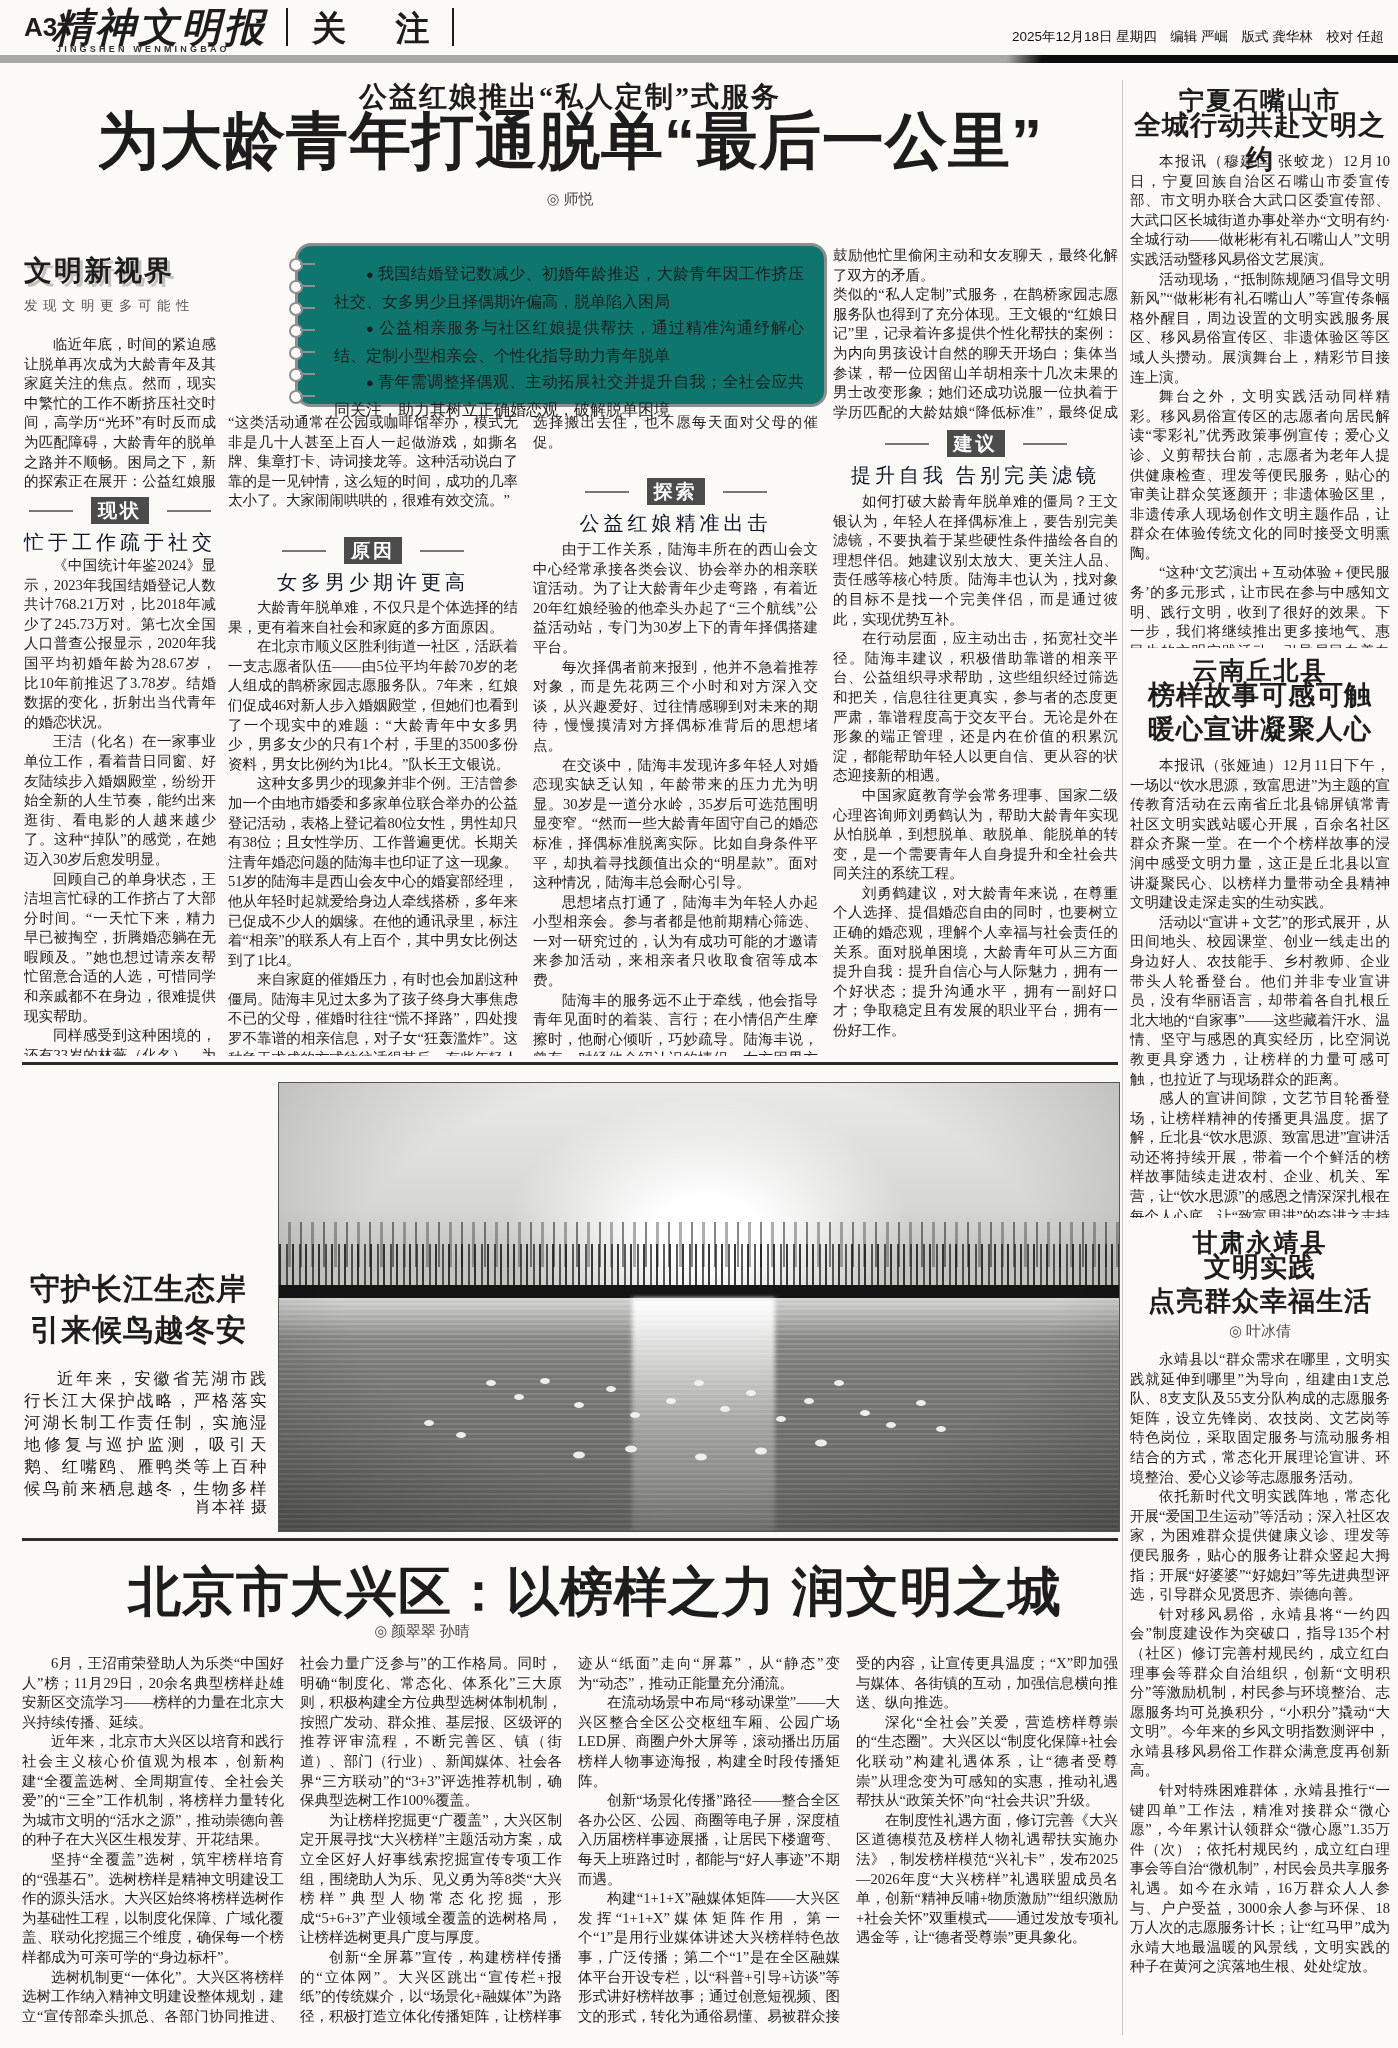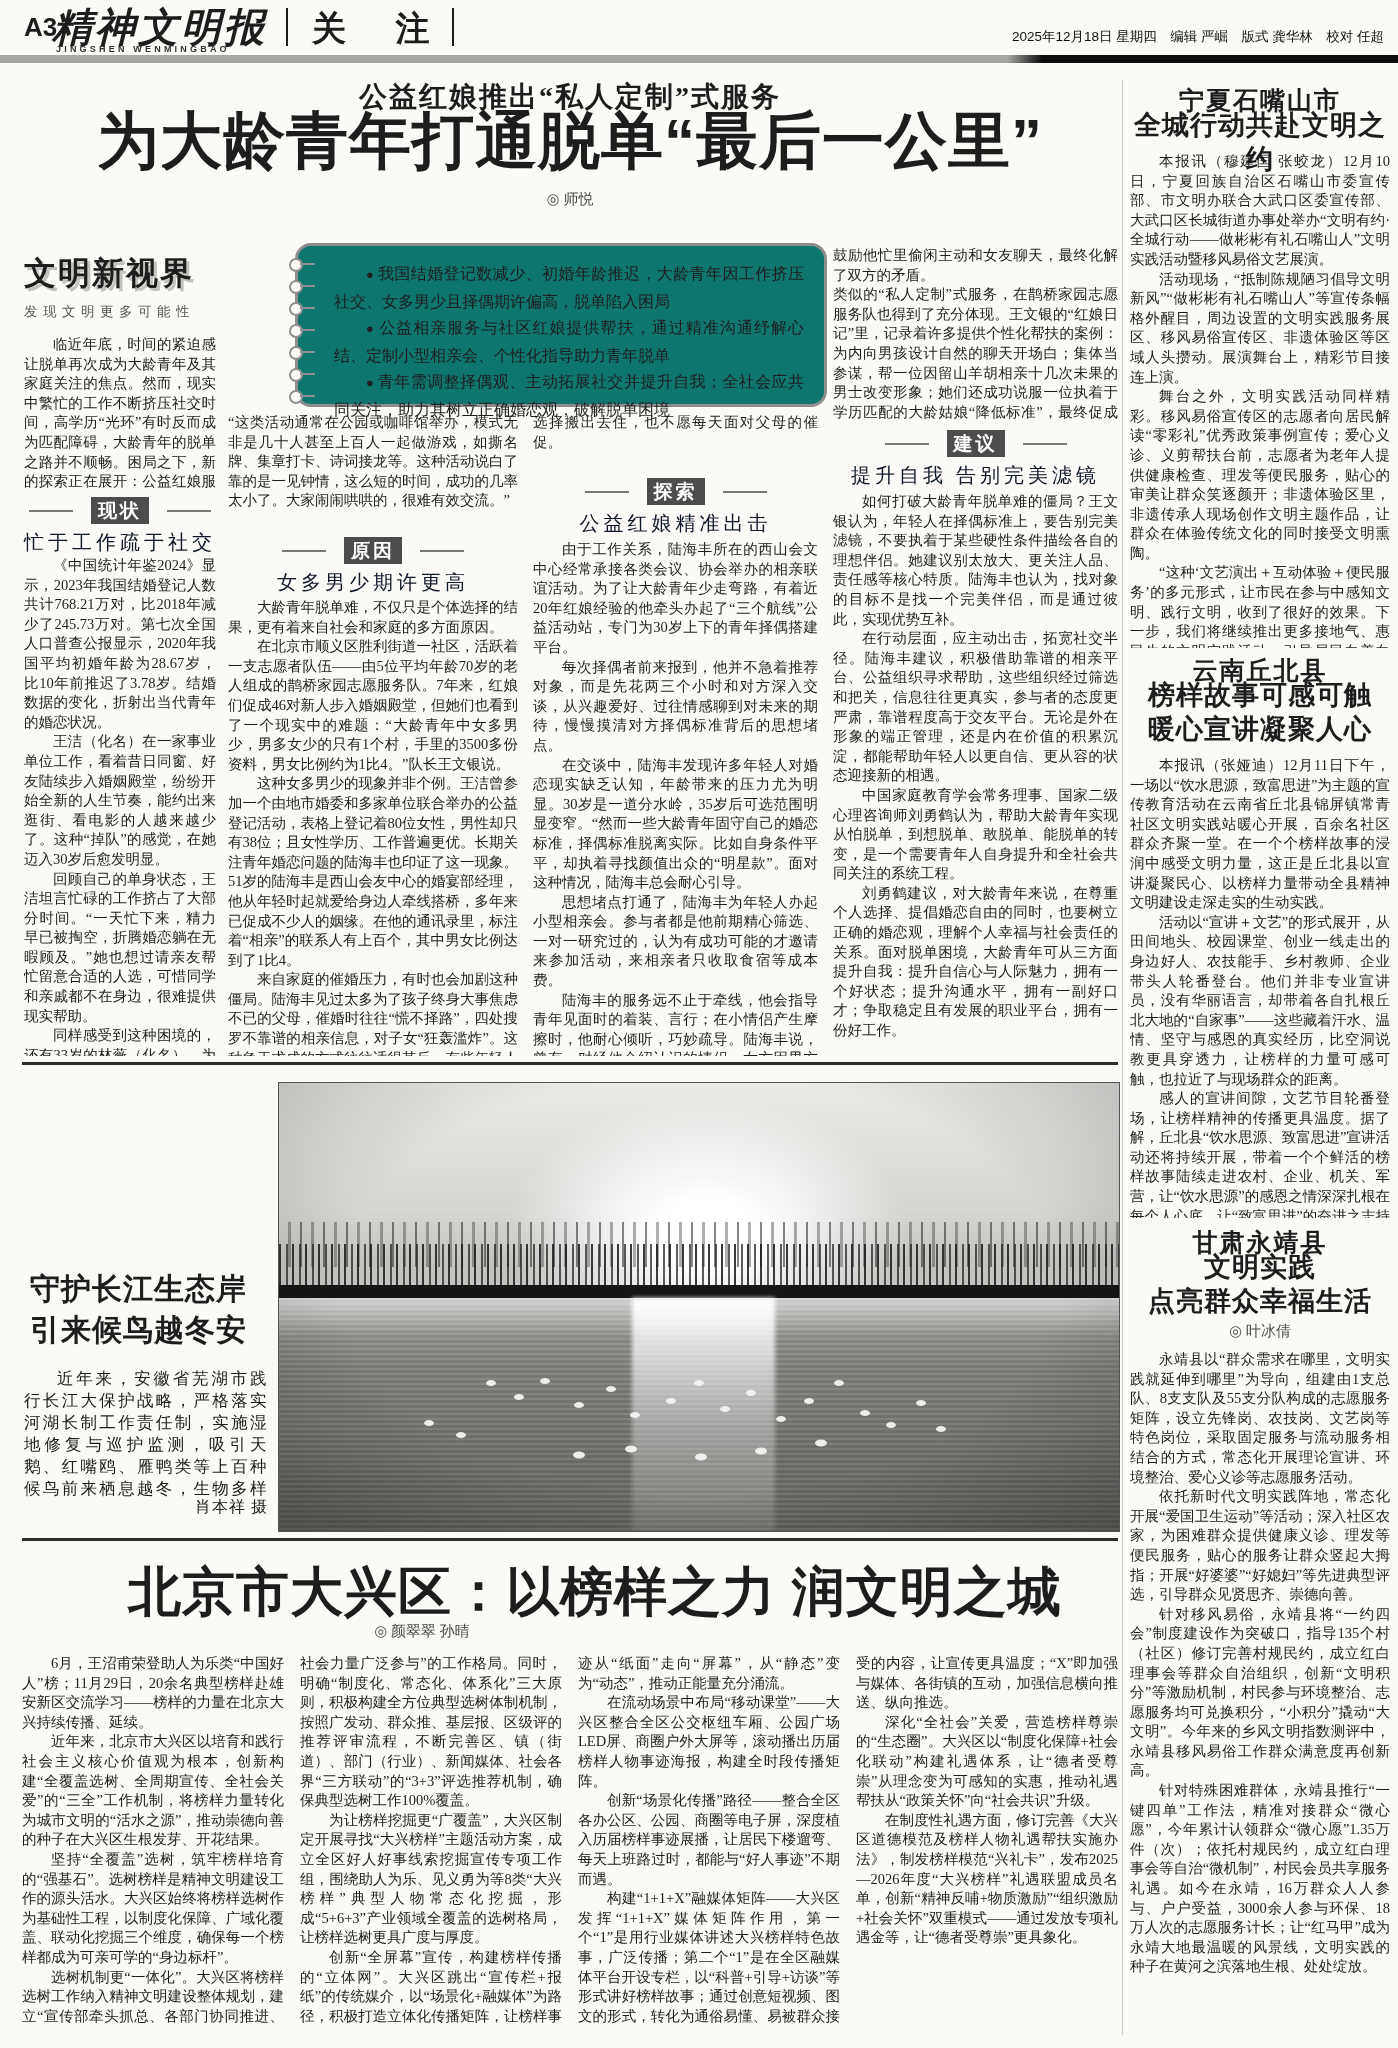--- a/index.html
+++ b/index.html
@@ -22,21 +22,21 @@
   .headbar{background:linear-gradient(102deg,#a8a8a6 0 72%,#0e0e0e 74.5%);}
   
   .kicker{font-size:28px;letter-spacing:2px;text-align:center;font-weight:700;}
   .headline1{font-size:62px;font-weight:900;letter-spacing:1px;text-align:center;line-height:1.05;}
   .byline{text-align:center;color:#4a4a4a;font-size:15px;}
   .sumbox{border:3px solid #8d8d8d;border-radius:16px;background:#0f766e;padding:15px 20px 10px 36px;}
   .ring{position:absolute;left:-9px;width:10px;height:10px;border:2.5px solid #8f8f8f;border-radius:50%;background:#fcfbf8;}
   .ring::before{content:"";position:absolute;left:9px;top:2.5px;width:15px;height:2.5px;background:#8f8f8f;}
   .bullet-item{font-size:16px;line-height:26.5px;text-indent:2em;text-align:justify;}
   .bullet-item::before{content:"● ";font-size:13px;}
-  .wm-logo{font-size:32px;font-weight:900;letter-spacing:2px;font-family:"Liberation Sans",sans-serif;text-shadow:3px 3px 0 #c3c2bd;}
+  .wm-logo{font-size:28px;font-weight:900;letter-spacing:2px;font-family:"Liberation Sans",sans-serif;text-shadow:3px 3px 0 #c3c2bd;}
   .wm-sub{font-size:13.5px;color:#555;letter-spacing:5.5px;}
   .sec{display:flex;align-items:center;justify-content:center;gap:18px;}
   .sec .dash{width:44px;border-top:2px solid #777;}
   .sec .tag{background:#4c4c4c;color:#fff;font-weight:700;padding:0 7px;font-size:19px;line-height:27px;
             letter-spacing:3px;font-family:"Liberation Sans",sans-serif;}
   .sec-sub{text-align:center;font-size:20px;letter-spacing:4px;color:#0f172a;font-weight:500;}
   .rule{background:#2c2c2c;}
   
   .photo{overflow:hidden;border:1px solid #555;background:linear-gradient(#eaeae8 0%,#d6d6d3 28%,#c3c3c0 40%);}
   .ph-sun{position:absolute;left:26%;top:2%;width:50%;height:62%;

